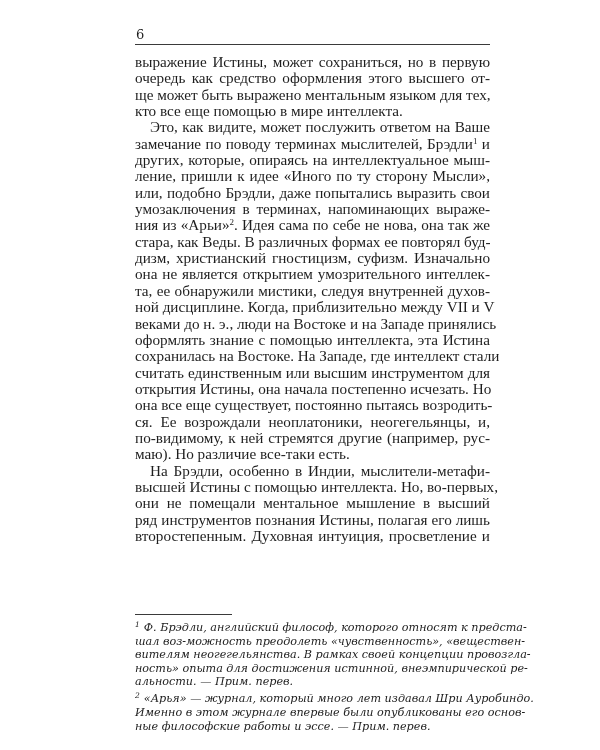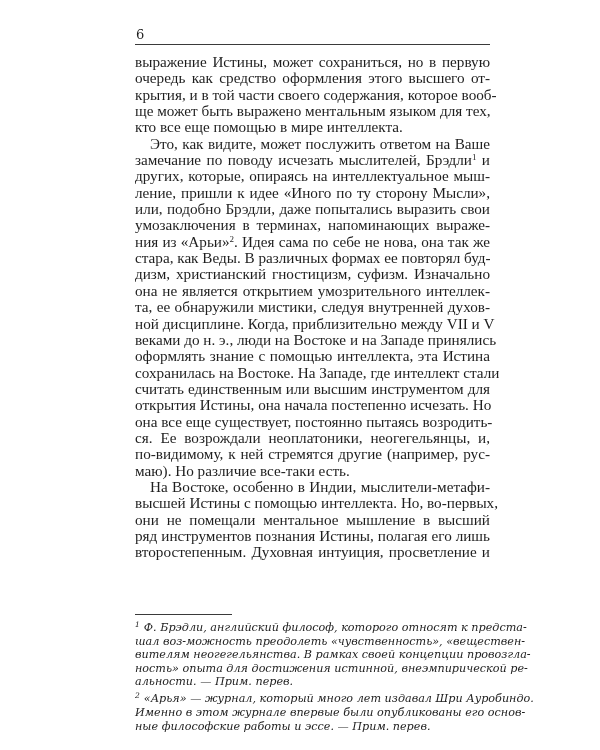--- a/index.html
+++ b/index.html
@@ -107,28 +107,27 @@
 <div class="page">
 
   <div class="running-head">6</div>
   <div class="head-rule"></div>
 
   <div class="body-text">
 
     <div>
       <span class="line"><span class="line-inner">выражение Истины, может сохраниться, но в первую</span></span>
       <span class="line"><span class="line-inner">очередь как средство оформления этого высшего от-</span></span>
-      <span class="line"><span class="line-inner">крытия, и в той части своего содержания, которое вооб-</span></span>
       <span class="line"><span class="line-inner">ще может быть выражено ментальным языком для тех,</span></span>
       <span class="line last"><span class="line-inner">кто все еще помощью в мире интеллекта.</span></span>
     </div>
 
     <div>
       <span class="line indent"><span class="line-inner">Это, как видите, может послужить ответом на Ваше</span></span>
-      <span class="line"><span class="line-inner"><span>замечание по поводу исчезать мыслителей, Брэдли</span><sup class="fnref">1</sup><span> и</span></span></span>
+      <span class="line"><span class="line-inner"><span>замечание по поводу терминах мыслителей, Брэдли</span><sup class="fnref">1</sup><span> и</span></span></span>
       <span class="line"><span class="line-inner">других, которые, опираясь на интеллектуальное мыш-</span></span>
       <span class="line"><span class="line-inner">ление, пришли к идее «Иного по ту сторону Мысли»,</span></span>
       <span class="line"><span class="line-inner">или, подобно Брэдли, даже попытались выразить свои</span></span>
       <span class="line"><span class="line-inner">умозаключения в терминах, напоминающих выраже-</span></span>
       <span class="line"><span class="line-inner"><span>ния из «Арьи»</span><sup class="fnref">2</sup><span>. Идея сама по себе не нова, она так же</span></span></span>
       <span class="line"><span class="line-inner">стара, как Веды. В различных формах ее повторял буд-</span></span>
       <span class="line"><span class="line-inner">дизм, христианский гностицизм, суфизм. Изначально</span></span>
       <span class="line"><span class="line-inner">она не является открытием умозрительного интеллек-</span></span>
       <span class="line"><span class="line-inner">та, ее обнаружили мистики, следуя внутренней духов-</span></span>
       <span class="line"><span class="line-inner">ной дисциплине. Когда, приблизительно между VII и V</span></span>
@@ -137,21 +136,21 @@
       <span class="line"><span class="line-inner">сохранилась на Востоке. На Западе, где интеллект стали</span></span>
       <span class="line"><span class="line-inner">считать единственным или высшим инструментом для</span></span>
       <span class="line"><span class="line-inner">открытия Истины, она начала постепенно исчезать. Но</span></span>
       <span class="line"><span class="line-inner">она все еще существует, постоянно пытаясь возродить-</span></span>
       <span class="line"><span class="line-inner">ся. Ее возрождали неоплатоники, неогегельянцы, и,</span></span>
       <span class="line"><span class="line-inner">по-видимому, к ней стремятся другие (например, рус-</span></span>
       <span class="line last"><span class="line-inner">маю). Но различие все-таки есть.</span></span>
     </div>
 
     <div>
-      <span class="line indent"><span class="line-inner">На Востоке, особенно в Индии, мыслители-метафи-</span></span>
+      <span class="line indent"><span class="line-inner">На Брэдли, особенно в Индии, мыслители-метафи-</span></span>
       <span class="line"><span class="line-inner">высшей Истины с помощью интеллекта. Но, во-первых,</span></span>
       <span class="line"><span class="line-inner">они не помещали ментальное мышление в высший</span></span>
       <span class="line"><span class="line-inner">ряд инструментов познания Истины, полагая его лишь</span></span>
       <span class="line"><span class="line-inner">второстепенным. Духовная интуиция, просветление и</span></span>
     </div>
 
   </div>
 
   <div class="fn-rule"></div>
 

